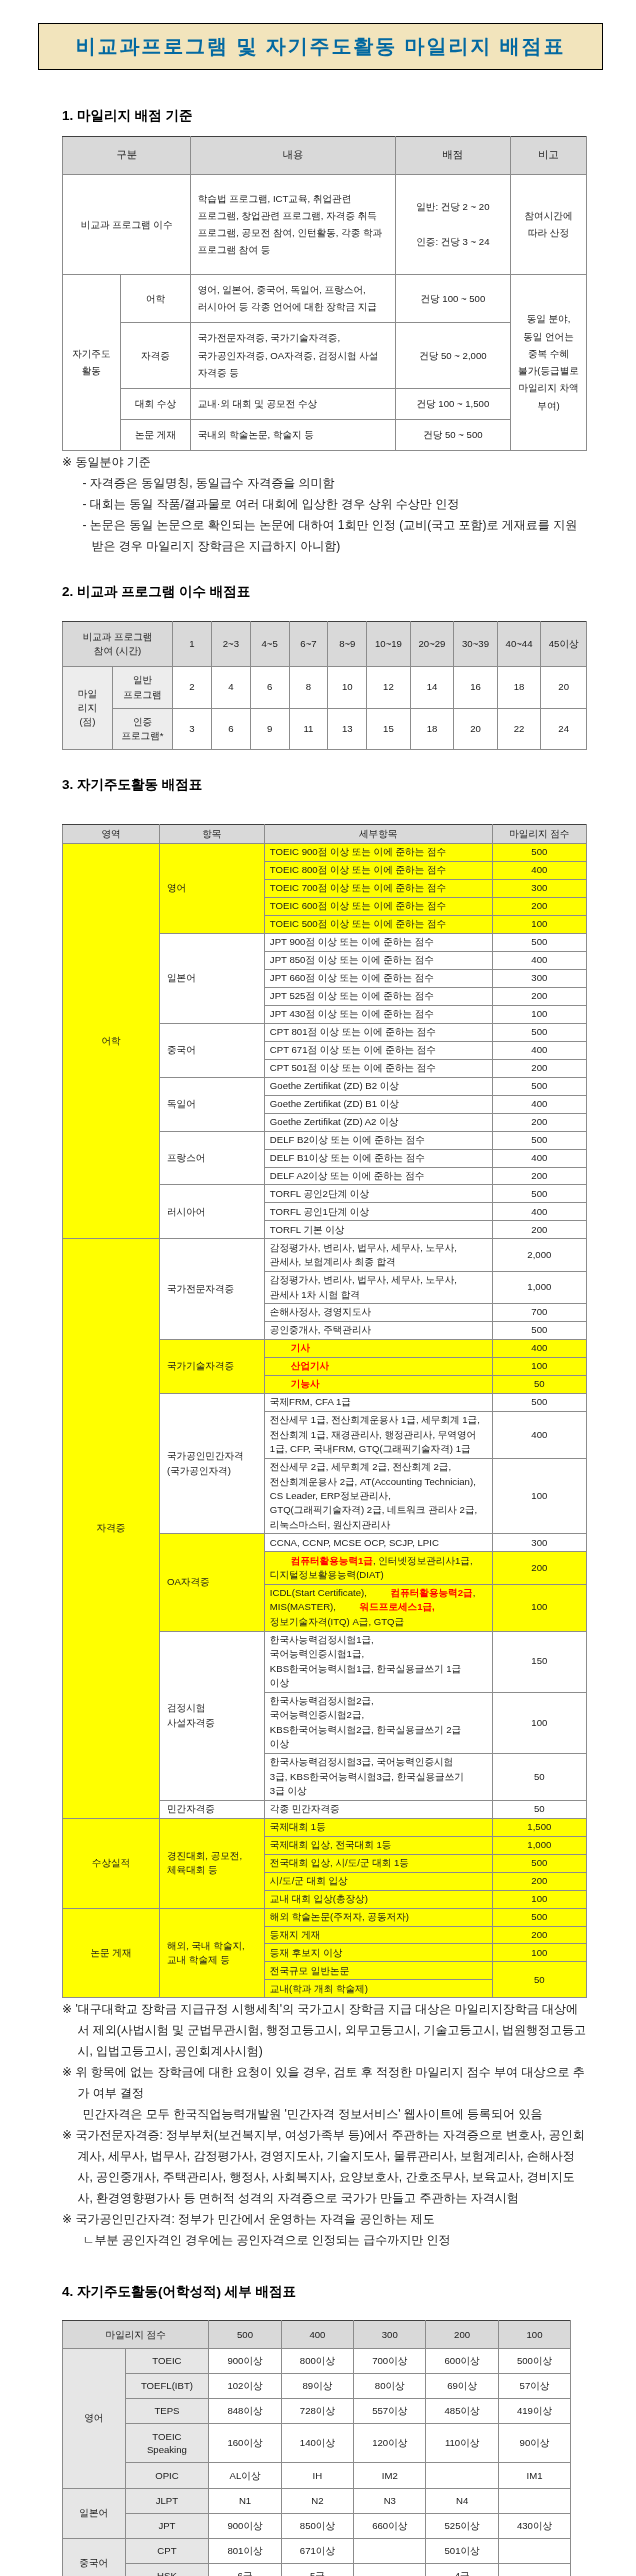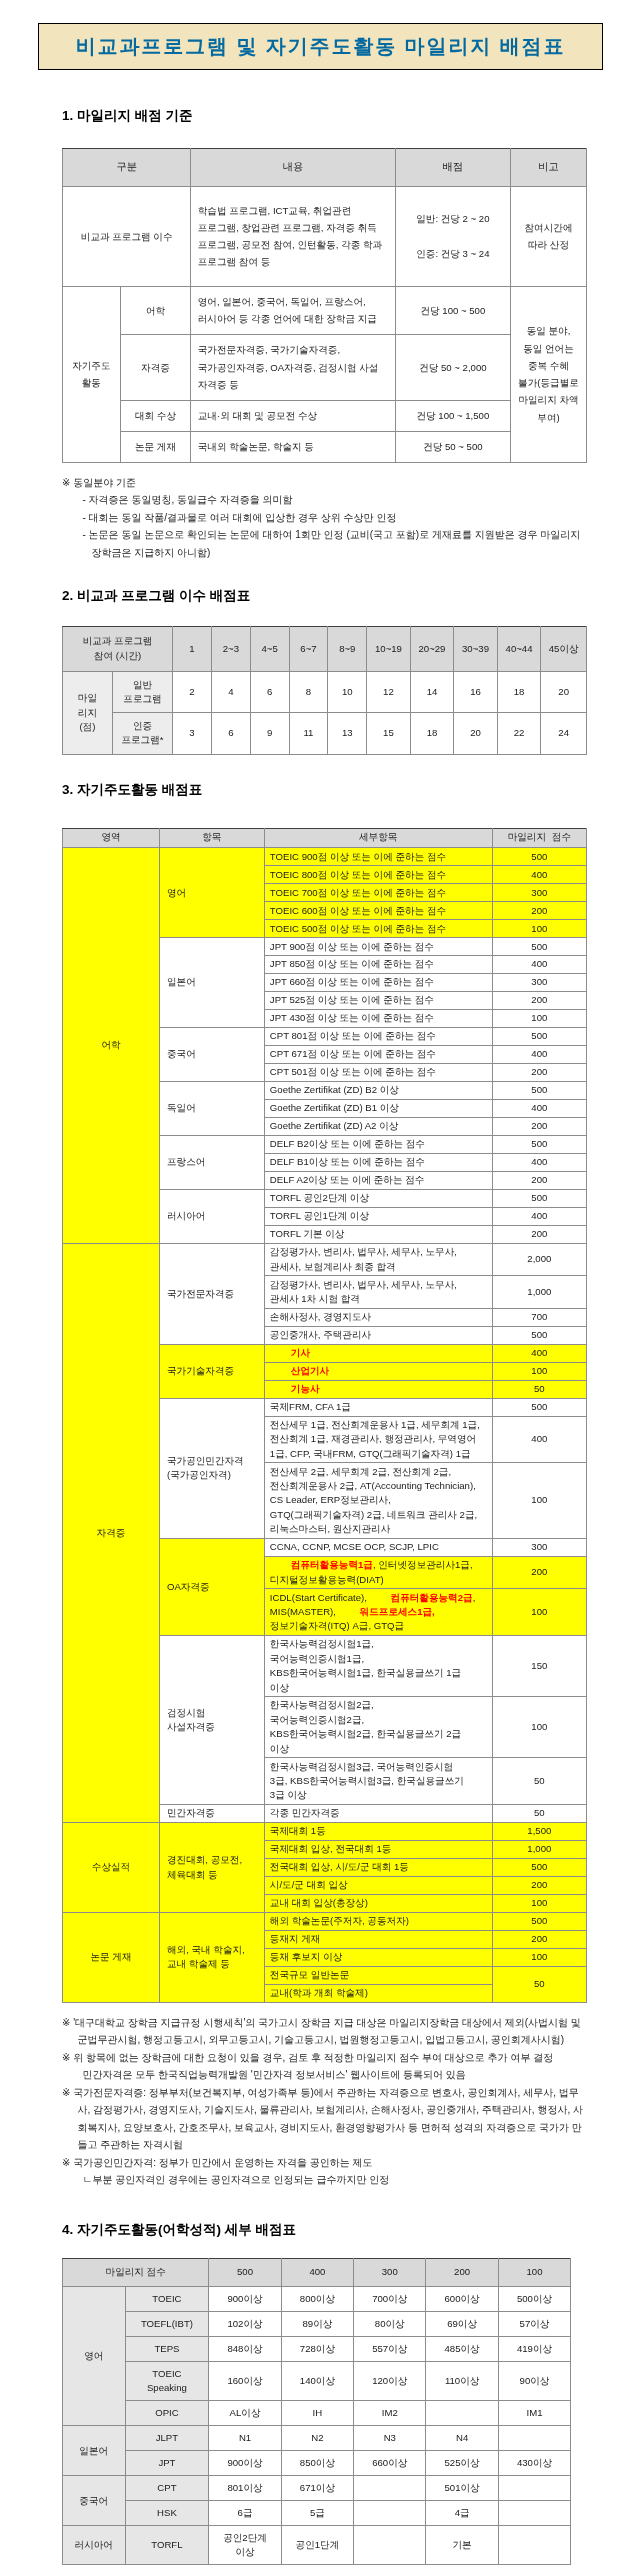--- a/index.html
+++ b/index.html
@@ -15,37 +15,37 @@
   table.tbl{width:100%;border-collapse:collapse;table-layout:fixed;}
   table.tbl td{border:0.6px solid #8c8c8c;font-size:9.6px;vertical-align:middle;padding:2.6px 5.1px;
                white-space:pre-line;word-break:keep-all;}
   table.tbl{border:1.3px solid #404040;}
   table.tbl tr:first-child td{border-top:1.3px solid #404040;}
   .hd{background:#d9d9d9;text-align:center;font-weight:400;}
   .ctr{text-align:center;}
   .lft{text-align:left;}
   .airy{line-height:1.85;}
   
-  #t1{margin-top:23px;}
+  #t1{margin-top:11px;}
   #t1 td{line-height:1.8;padding:6.4px 6.4px;}
   #t1 .hd{padding:9px 2.6px;font-size:10.3px;}
   
   #t2{margin-top:20.5px;}
   #t2 td{text-align:center;line-height:1.5;padding:5.8px 1.3px;}
   #t2 .hd{padding:7.7px 1.3px;}
   #t2 .sub{background:#ededed;}
   .note-star{margin-top:9px;font-size:9.6px;line-height:1.8;padding-left:9px;text-indent:-9px;}
   
-  .notes{margin-top:11px;font-size:10px;line-height:1.75;}
+  .notes{margin-top:1px;font-size:12px;line-height:1.75;}
   .note-line{padding-left:15.4px;text-indent:-15.4px;}
   .note-line.indent{padding-left:29.5px;text-indent:-9px;}
   
   #t3{margin-top:29.5px;}
   #t3 td{line-height:1.5;padding:1.3px 5.1px;}
-  #t3 .hd{padding:1.9px 1.3px;font-weight:400;font-family:Liberation Mono, monospace;}
+  #t3 .hd{padding:1.9px 1.3px;font-weight:400;}
   #t3 .area{text-align:center;}
   #t3 .item{text-align:left;padding-left:7px;}
   #t3 .detail{text-align:left;}
   #t3 .score{text-align:center;padding-left:1.3px;padding-right:1.3px;}
   .y{background:#ffff00;}
   .red{color:#ff0000;font-weight:700;margin-left:21px;}
   
   #t4{margin-top:19px;width:97%;}
   #t4 td{text-align:center;line-height:1.45;padding:5.1px 1.9px;}
   #t4 .hd{background:#d9d9d9;padding:6.4px 1.3px;}

